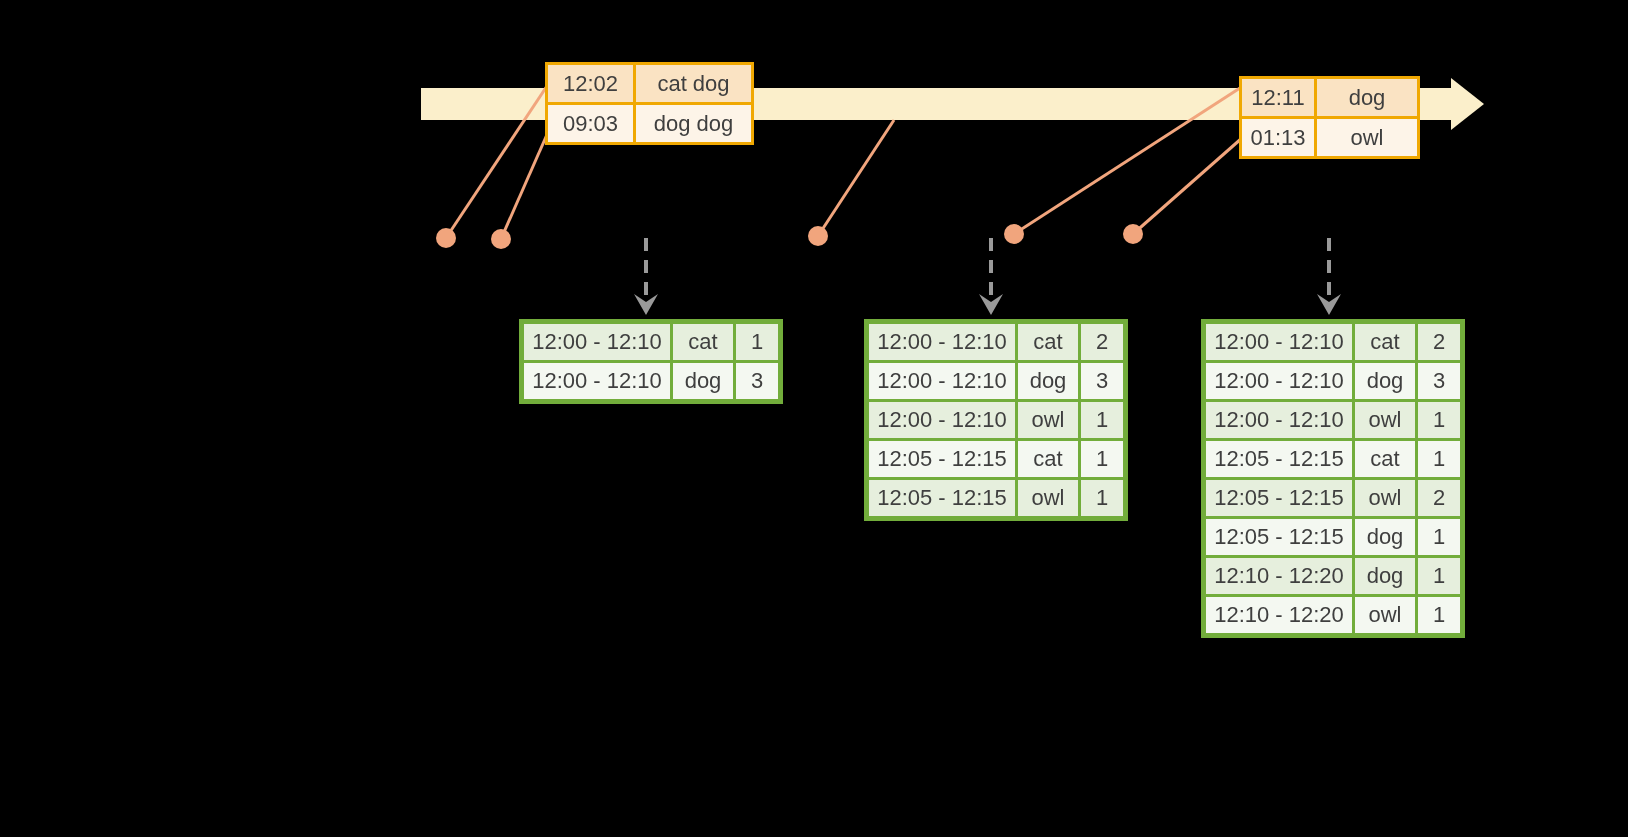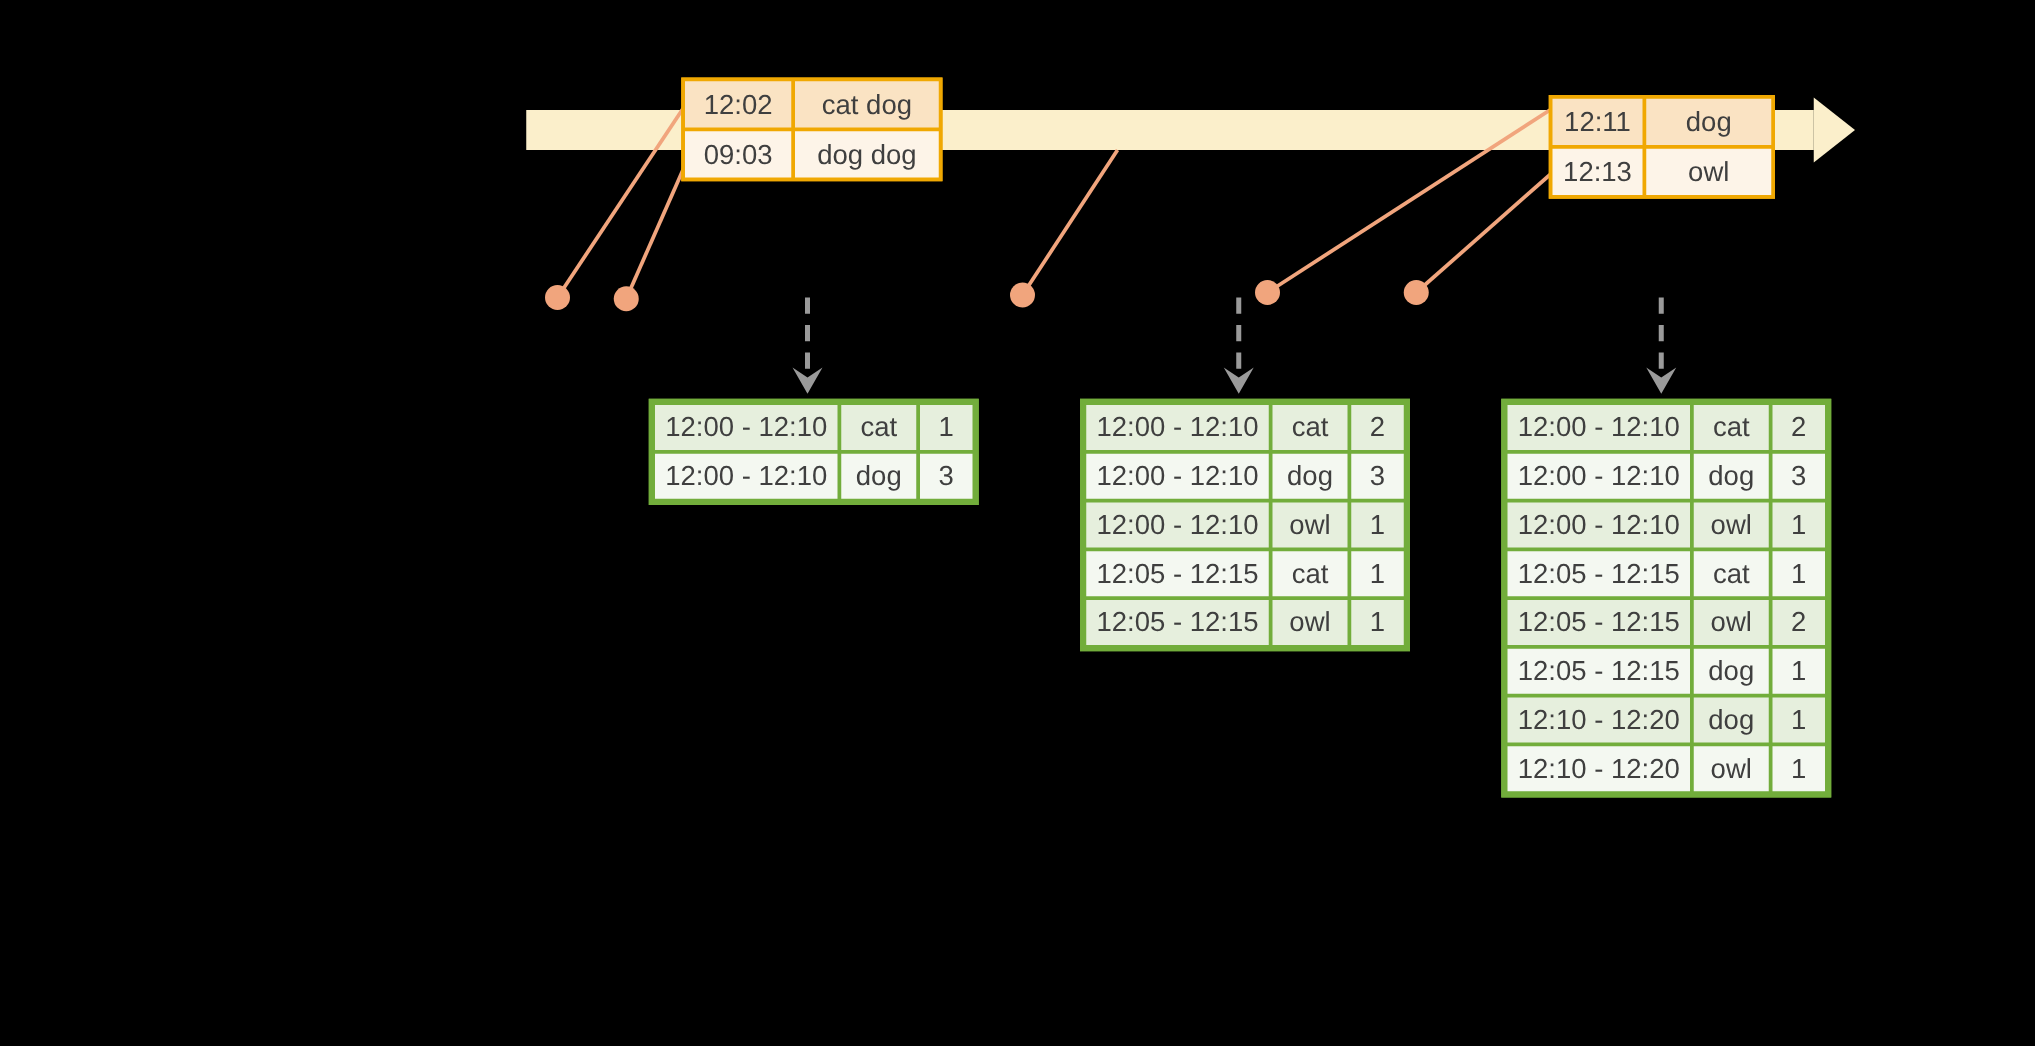--- a/index.html
+++ b/index.html
@@ -61,21 +61,21 @@
       <div class="cell dark">12:02</div>
       <div class="cell dark">cat dog</div>
       <div class="cell light">09:03</div>
       <div class="cell light">dog dog</div>
     </div>
 
 
   <div class="tbl ev" style="left:1213px;top:76px;grid-template-columns:72px 100px;">
       <div class="cell dark">12:11</div>
       <div class="cell dark">dog</div>
-      <div class="cell light">12:13</div>
+      <div class="cell light">01:13</div>
       <div class="cell light">owl</div>
     </div>
 
   <div class="tbl gr" style="left: 493px; top: 319px; grid-template-columns: 146px 60px 42px;">
       <div class="cell a">12:00 - 12:10</div>
       <div class="cell a">cat</div>
       <div class="cell a">1</div>
       <div class="cell b">12:00 - 12:10</div>
       <div class="cell b">dog</div>
       <div class="cell b">3</div>

